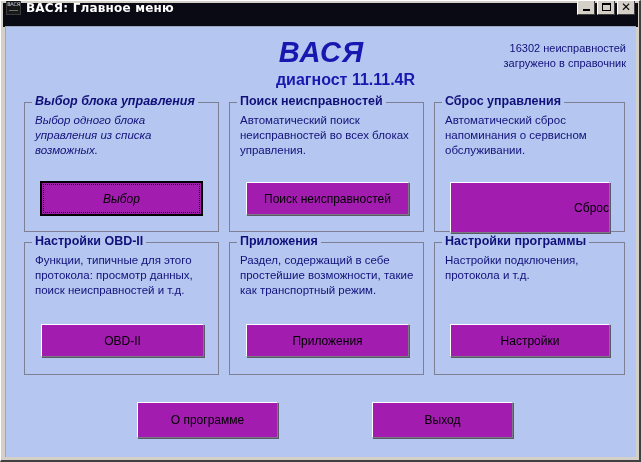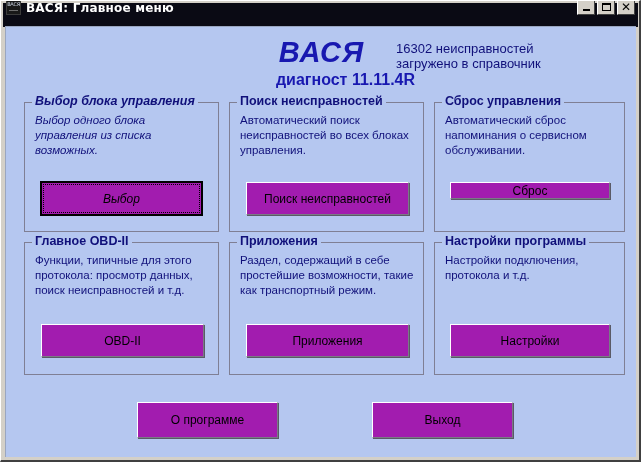--- a/index.html
+++ b/index.html
@@ -155,23 +155,23 @@
     font-size: 16px;
     font-weight: bold;
     font-family: "Liberation Sans", sans-serif;
     padding-left: 24px;
   }
   #fault-count {
     position: absolute;
     right: 10px;
     top: 14px;
     width: 230px;
-    text-align: left;
+    text-align: right;
     color: #10107a;
-    font-size: 13px;
+    font-size: 11px;
     line-height: 15px;
     font-family: "Liberation Sans", sans-serif;
   }
 
   
   .groupbox {
     position: absolute;
     box-sizing: border-box;
     border: 1px solid #7f7f94;
     background: transparent;
@@ -283,27 +283,27 @@
       <div class="gb-legend">Поиск неисправностей</div>
       <div class="gb-desc">Автоматический поиск неисправностей во всех блоках управления.</div>
       <div class="btn" style="left:16px; top:79px; width:163px; height:33px;">
         <span class="btn-label">Поиск неисправностей</span>
       </div>
     </div>
 
     <div class="groupbox" style="left:428px; top:75px; width:191px; height:130px;">
       <div class="gb-legend">Сброс управления</div>
       <div class="gb-desc">Автоматический сброс напоминания о сервисном обслуживании.</div>
-      <div class="btn" style="left:15px; top:79px; width:160px; height:17px;">
+      <div class="btn" style="left:15px; top:79px; width:160px; height:51px;justify-content:flex-end;">
         <span class="btn-label">Сброс</span>
       </div>
     </div>
 
     <div class="groupbox" style="left:18px; top:215px; width:195px; height:133px;">
-      <div class="gb-legend">Главное OBD-II</div>
+      <div class="gb-legend">Настройки OBD-II</div>
       <div class="gb-desc">Функции, типичные для этого протокола: просмотр данных, поиск неисправностей и т.д.</div>
       <div class="btn" style="left:16px; top:81px; width:163px; height:33px;">
         <span class="btn-label">OBD-II</span>
       </div>
     </div>
 
     <div class="groupbox" style="left:223px; top:215px; width:195px; height:133px;">
       <div class="gb-legend">Приложения</div>
       <div class="gb-desc">Раздел, содержащий в себе простейшие возможности, такие как транспортный режим.</div>
       <div class="btn" style="left:16px; top:81px; width:163px; height:33px;">

